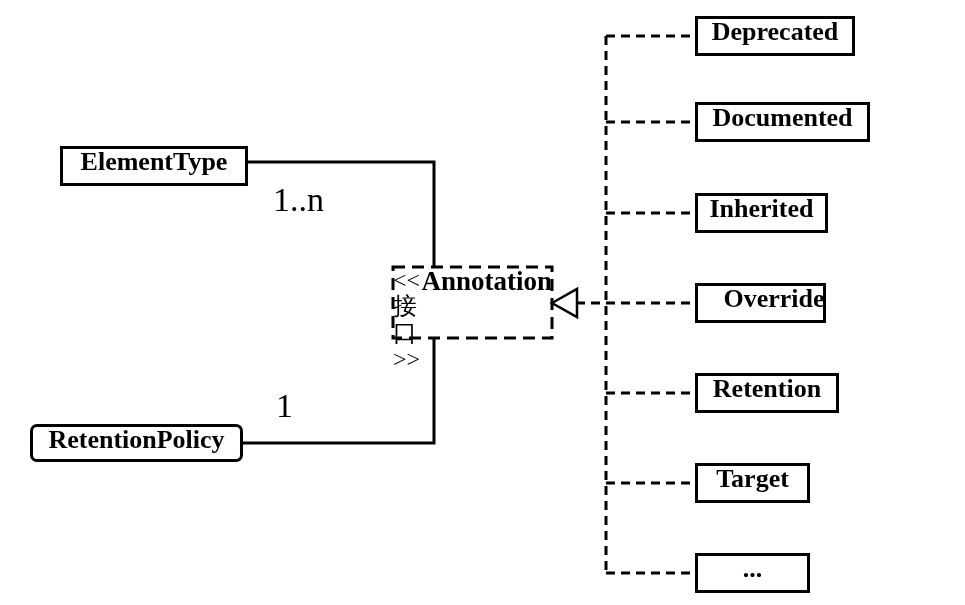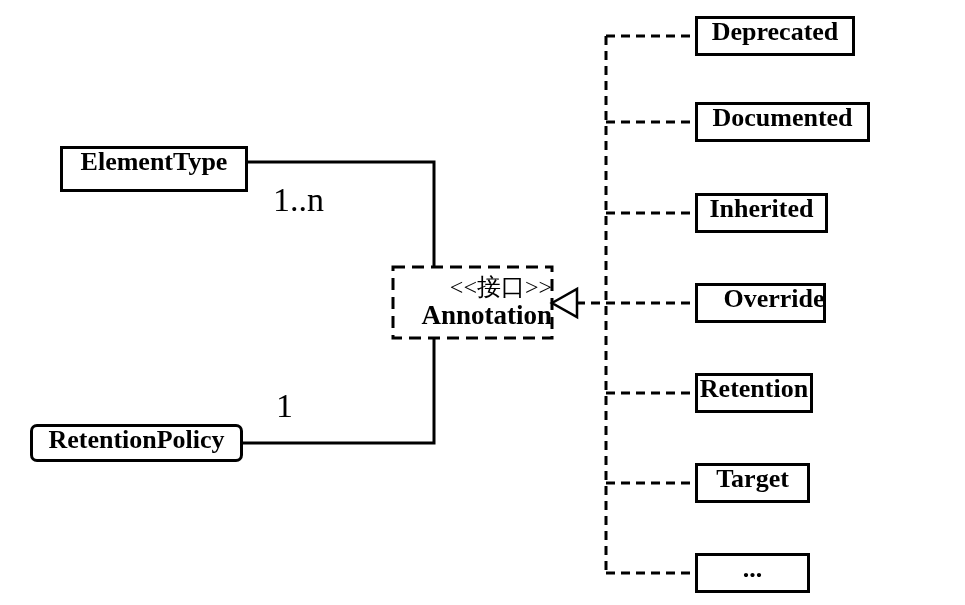--- a/index.html
+++ b/index.html
@@ -33,22 +33,21 @@
     font-weight: bold;
     font-size: 26px;
     line-height: 1;
     white-space: nowrap;
   }
   .node-interface {
     position: absolute;
     box-sizing: border-box;
     background: transparent;
     display: flex;
-    flex-direction: column;
-    align-items: flex-end;
+    align-items: flex-start;
     justify-content: center;
     line-height: 1.1;
   }
   .stereotype {
     font-weight: normal;
     font-size: 24px;
   }
   .iface-name {
     font-weight: bold;
     font-size: 27px;
@@ -80,21 +79,21 @@
     <line x1="606" y1="122" x2="695" y2="122" stroke="#000000" stroke-width="3" stroke-dasharray="9 6"></line>
     <line x1="606" y1="213" x2="695" y2="213" stroke="#000000" stroke-width="3" stroke-dasharray="9 6"></line>
     <line x1="576" y1="303" x2="695" y2="303" stroke="#000000" stroke-width="3" stroke-dasharray="9 6"></line>
     <line x1="606" y1="393" x2="695" y2="393" stroke="#000000" stroke-width="3" stroke-dasharray="9 6"></line>
     <line x1="606" y1="483" x2="695" y2="483" stroke="#000000" stroke-width="3" stroke-dasharray="9 6"></line>
     <line x1="606" y1="573" x2="695" y2="573" stroke="#000000" stroke-width="3" stroke-dasharray="9 6"></line>
 
     <polygon points="552,303 577,289 577,317" fill="#ffffff" stroke="#000000" stroke-width="2.5"></polygon>
   </svg>
 
-  <div class="node" style="left:60px; top:146px; width:188px; height:46px;">
+  <div class="node" style="left:60px; top:146px; width:188px; height:40px;">
     <span>ElementType</span>
   </div>
 
   <div class="node" style="left:30px; top:424px; width:213px; height:38px;border-radius:7px;">
     <span>RetentionPolicy</span>
   </div>
 
   <span class="mult-label" style="left:273px; top:183px;">1..n</span>
   <span class="mult-label" style="left:276px; top:389px;">1</span>
 
@@ -112,21 +111,21 @@
   </div>
 
   <div class="node" style="left:695px; top:193px; width:133px; height:40px;">
     <span>Inherited</span>
   </div>
 
   <div class="node" style="left:695px; top:283px; width:131px; height:40px;padding-left:27px;">
     <span>Override</span>
   </div>
 
-  <div class="node" style="left:695px; top:373px; width:118px; height:40px;">
+  <div class="node" style="left:695px; top:373px; width:144px; height:40px;">
     <span>Retention</span>
   </div>
 
   <div class="node" style="left:695px; top:463px; width:115px; height:40px;">
     <span>Target</span>
   </div>
 
   <div class="node" style="left:695px; top:553px; width:115px; height:40px;">
     <span>...</span>
   </div>

